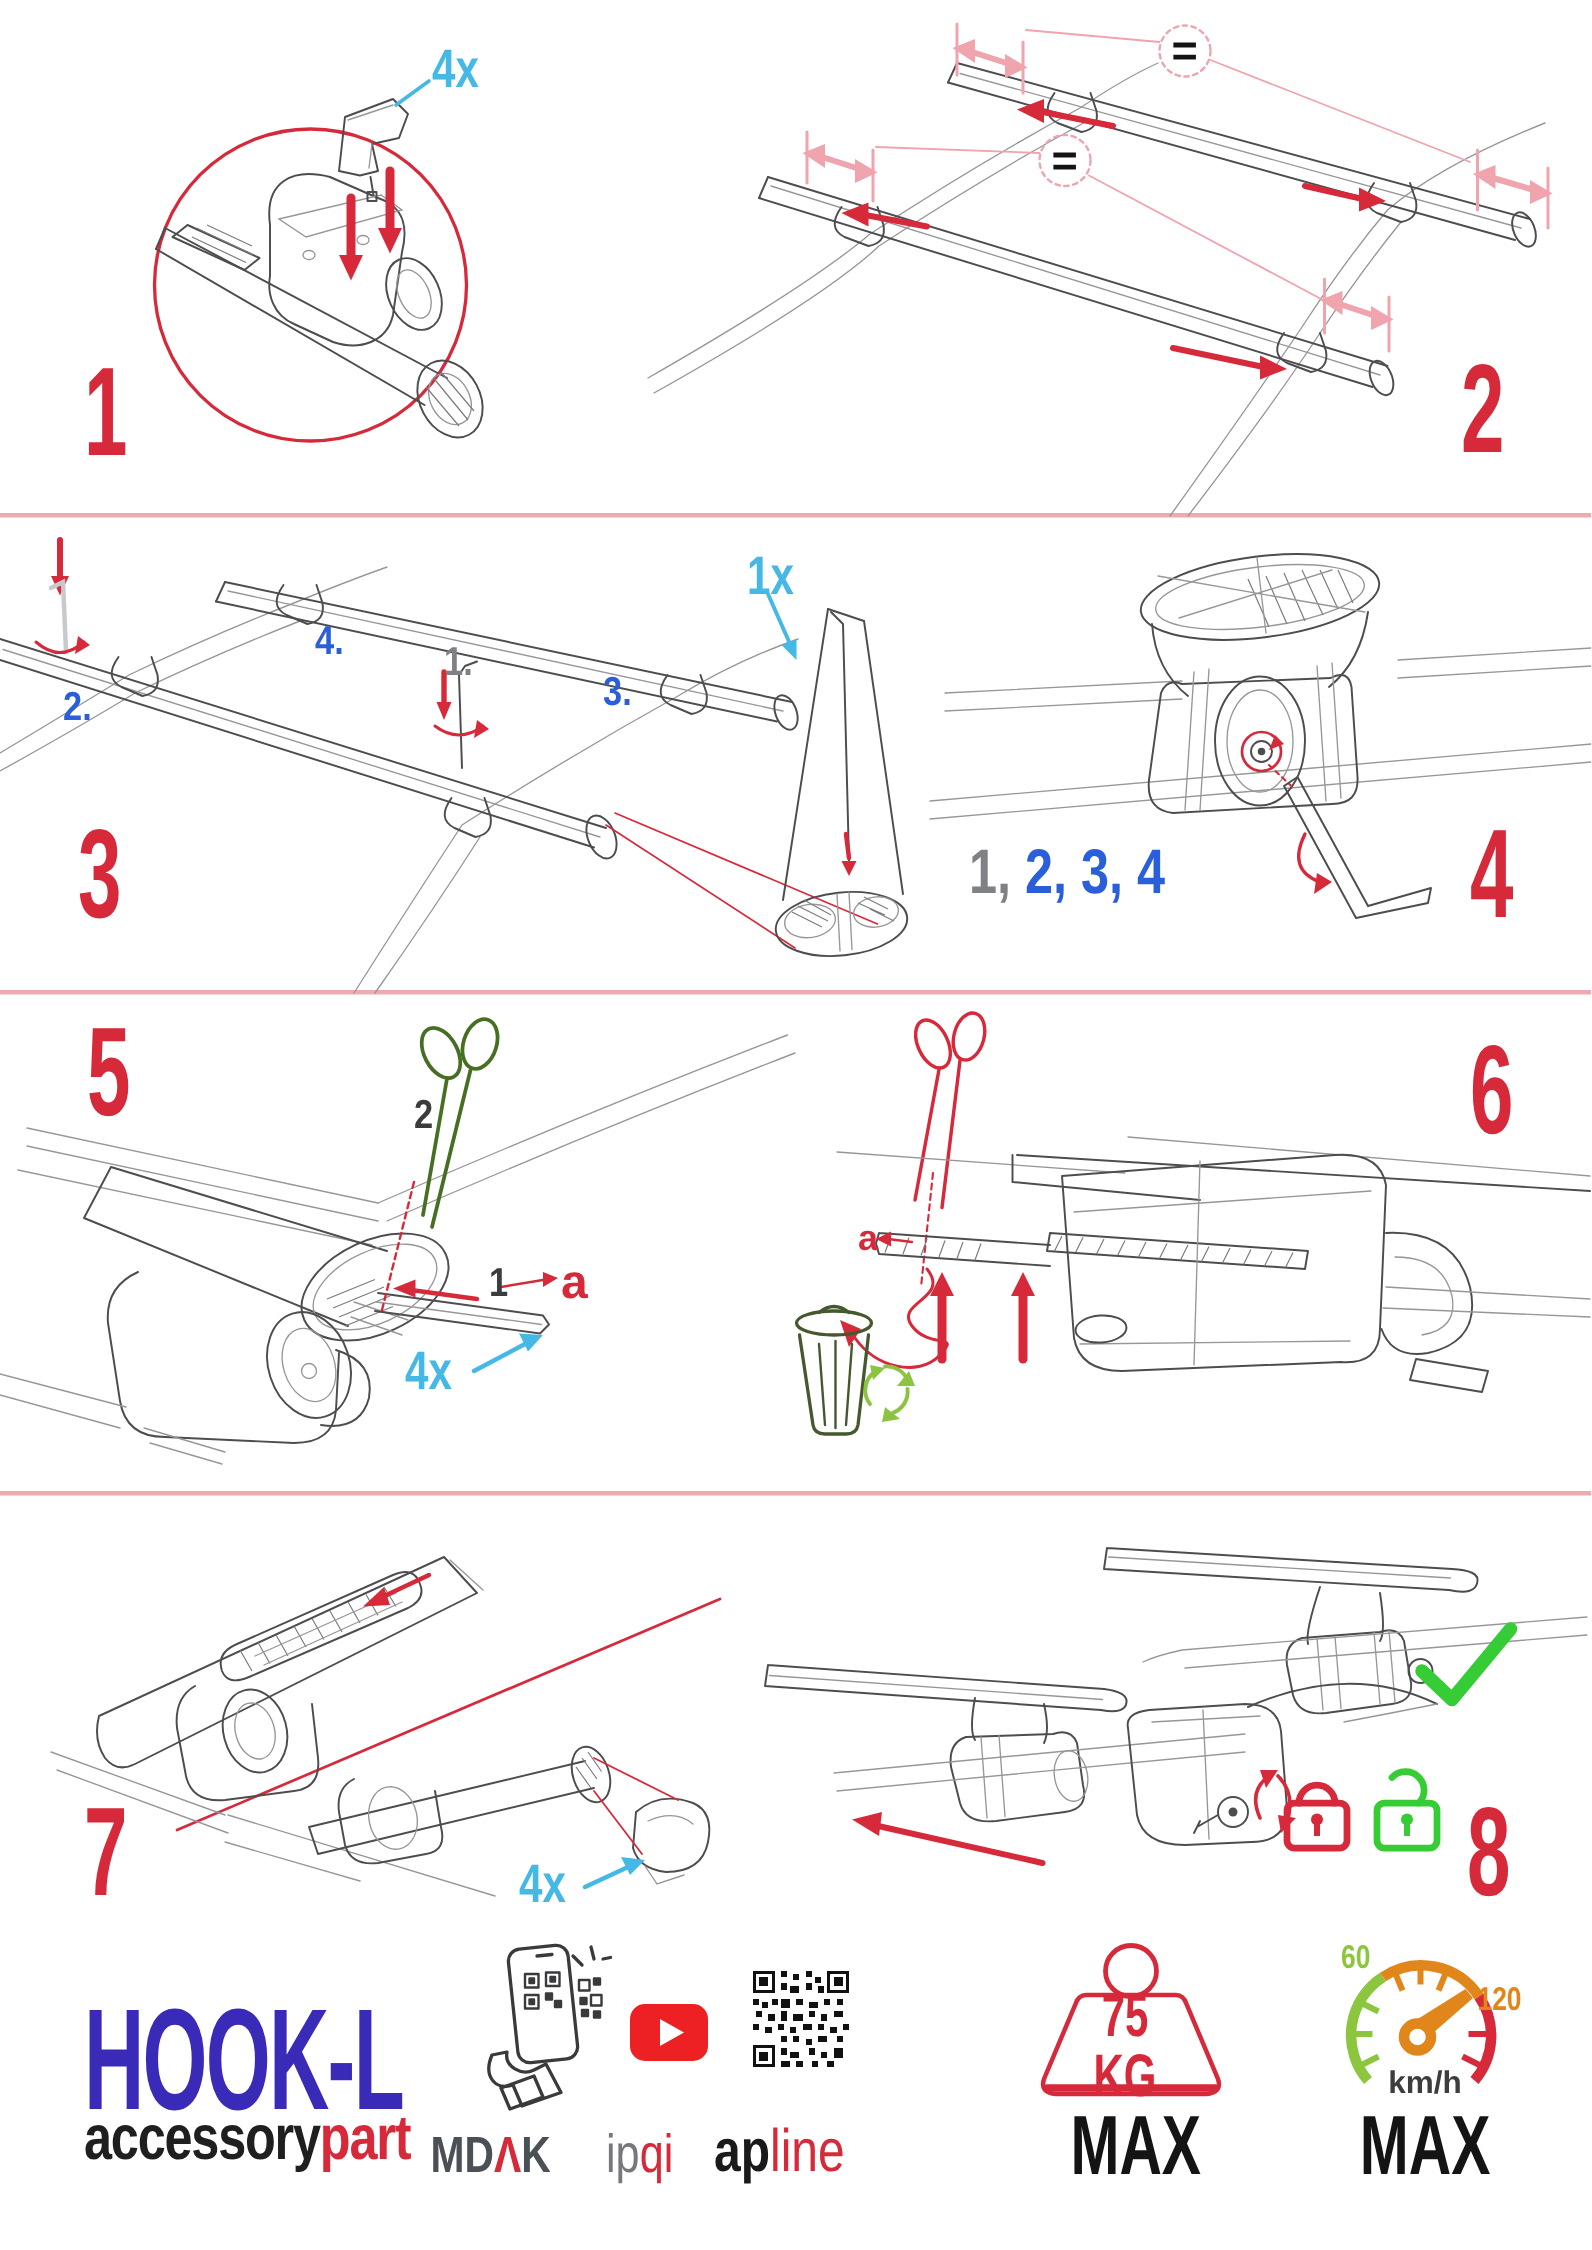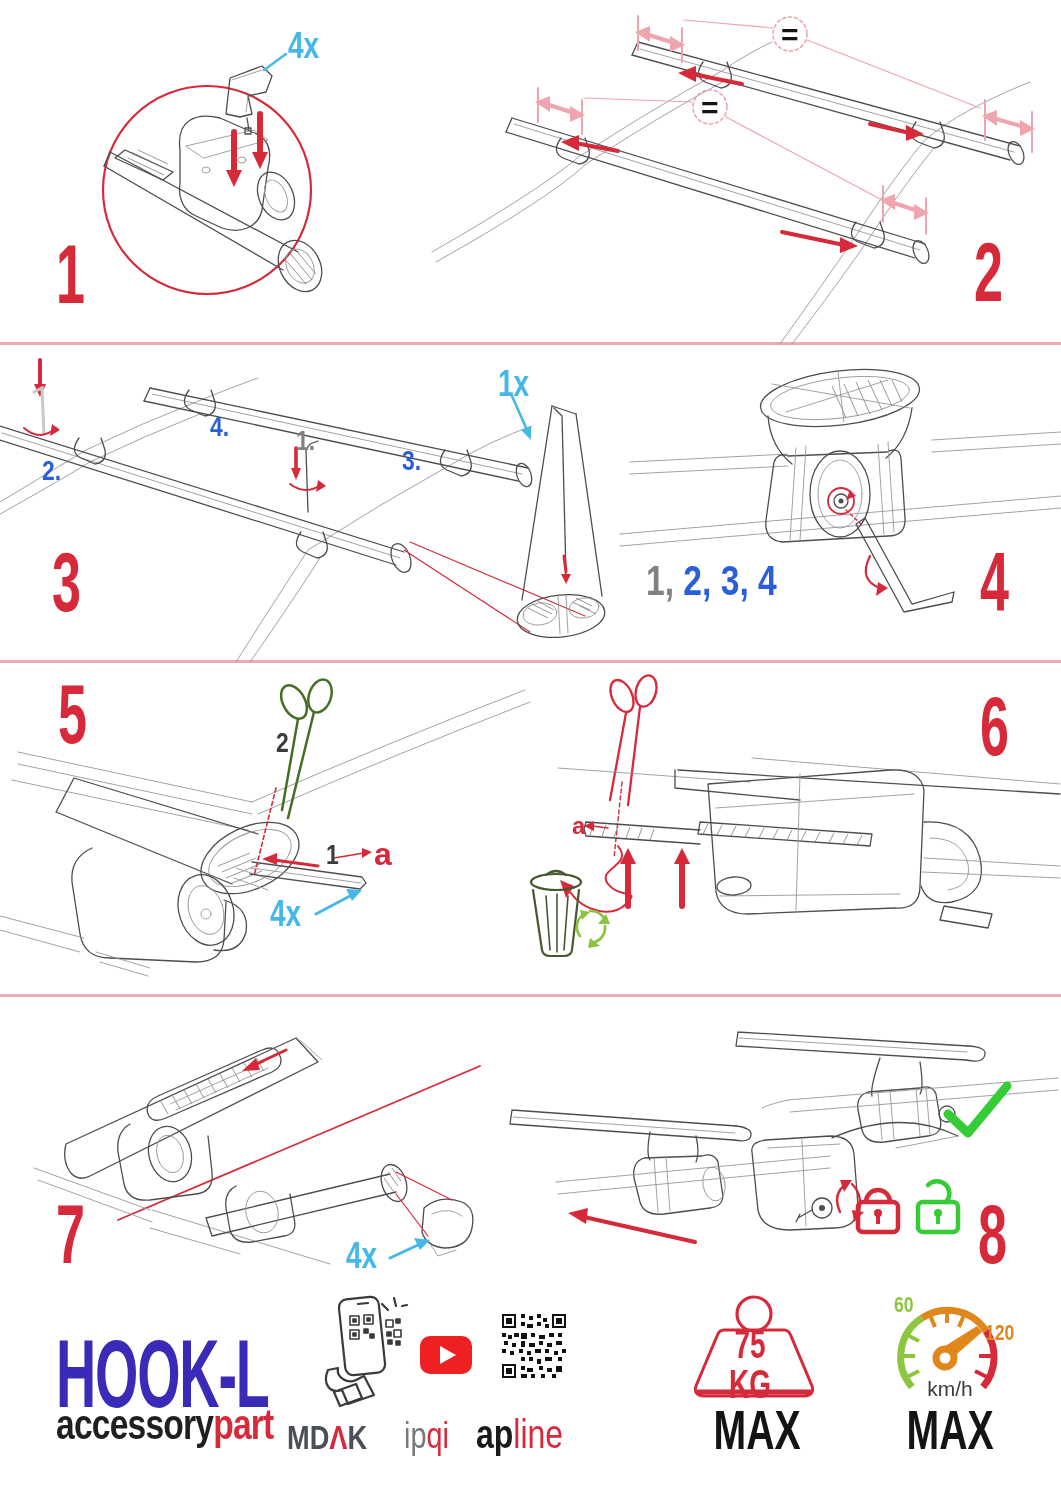--- a/index.html
+++ b/index.html
@@ -23,21 +23,21 @@
   .gh{stroke:#c9c9cc;fill:none;stroke-linecap:round;}
   .num{color:#d6293a;font-weight:bold;font-size:84px;line-height:1;
        transform:scaleX(.62);transform-origin:0 0;}
   .qty{color:#45b8e5;font-weight:bold;font-size:36px;line-height:1;
        transform:scaleX(.78);transform-origin:0 0;}
   .sub{font-weight:bold;font-size:27px;line-height:1;transform:scaleX(.85);transform-origin:0 0;}
   .blue{color:#2a5fd9;} .gray{color:#808184;} .dark{color:#3c3c3e;} .redt{color:#d6293a;}
   .eq{font-size:30px;font-weight:bold;color:#141414;line-height:1;}
   .seq{font-size:42px;font-weight:bold;line-height:1;transform:scaleX(.8);transform-origin:0 0;}
   .brandrow{line-height:1;transform:scaleX(.8);transform-origin:0 0;font-weight:bold;}
-  .ctr{text-align:center;}
+  .ctr{text-align:center;font-weight:bold;}
   .condc{transform:scaleX(.7);transform-origin:50% 50%;}
 </style>
 </head>
 <body>
 
 <div class="page">
 
   <div class="sep" style="top:342px"></div>
   <div class="sep" style="top:660px"></div>
   <div class="sep" style="top:994px"></div>

